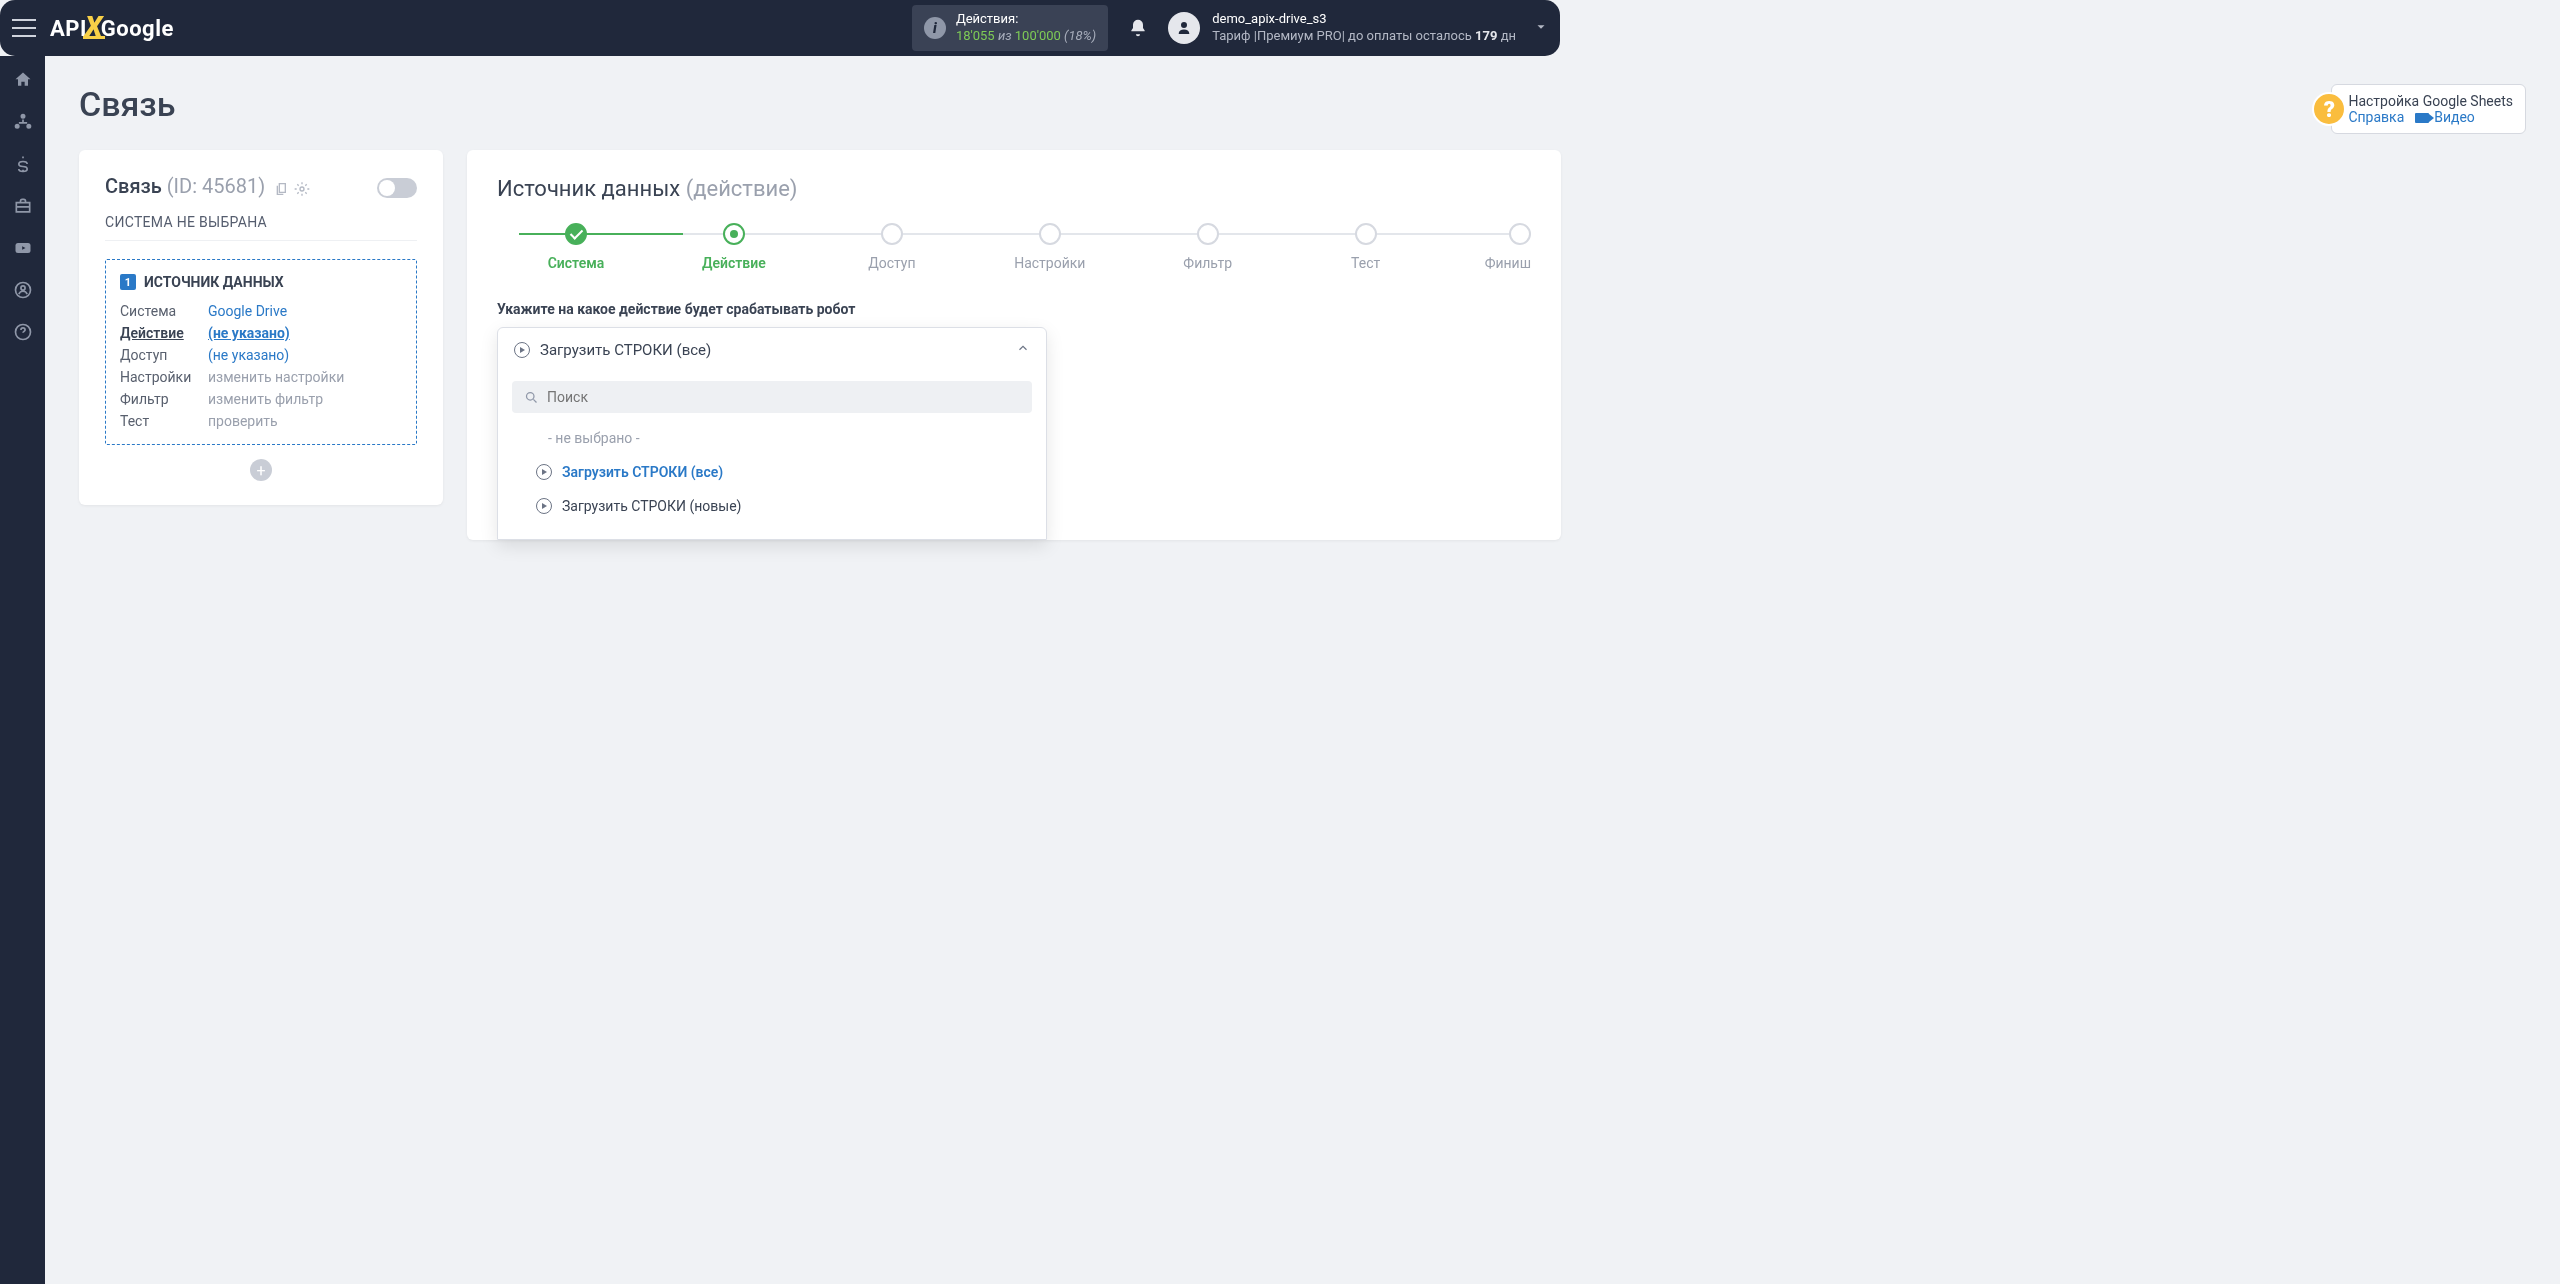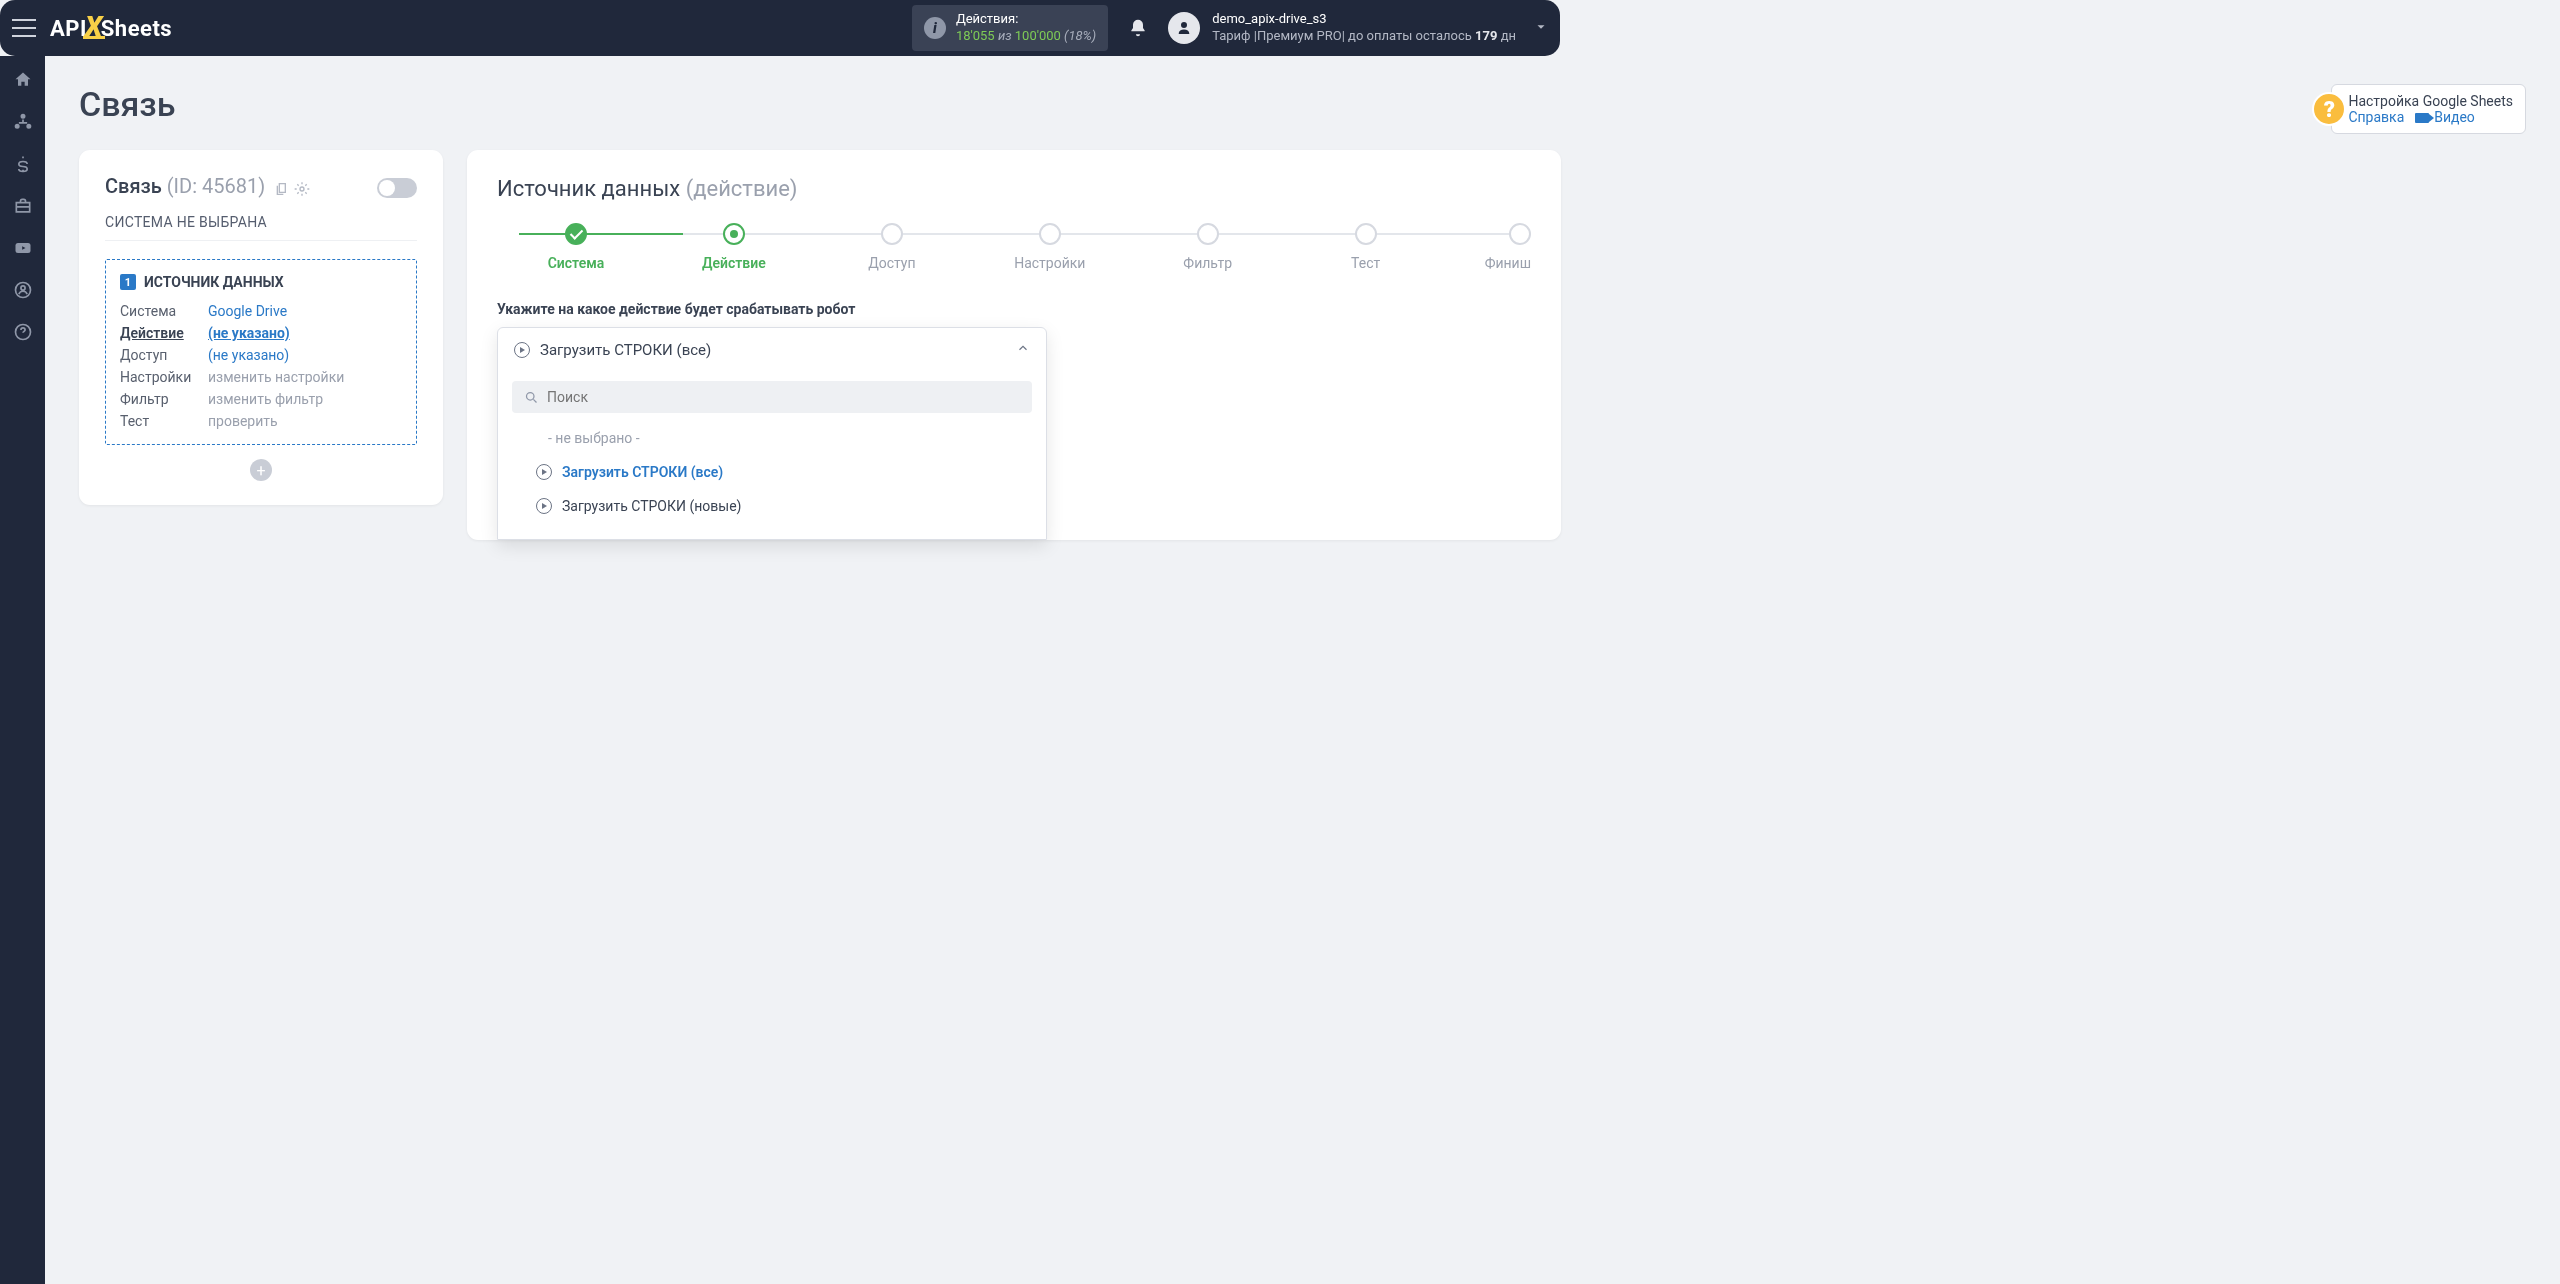--- a/index.html
+++ b/index.html
@@ -41,21 +41,21 @@
 .help-box { position: absolute; right: 34px; top: 28px; background: #fff; border: 1px solid #d6d9e0; border-radius: 6px; padding: 8px 12px 8px 16px; font-size: 14px; }
 .help-box .title { color: #3a4353; }
 .help-box .links a { color: #2a79c7; text-decoration: none; }
 .help-badge { position: absolute; left: -20px; top: 50%; transform: translateY(-50%); width: 34px; height: 34px; border-radius: 50%; background: #fabd3e; color: #fff; font-weight: 900; display: flex; align-items: center; justify-content: center; font-size: 22px; border: 2px solid #fff; }
 .video-icon { display: inline-block; width: 14px; height: 10px; background: #2a79c7; vertical-align: middle; margin-right: 2px; position: relative; border-radius: 1px; }
 .video-icon::after { content: ""; position: absolute; right: -5px; top: 1px; border-left: 5px solid #2a79c7; border-top: 4px solid transparent; border-bottom: 4px solid transparent; }
 
 .columns { display: flex; gap: 24px; margin-top: 26px; align-items: flex-start; }
 
 
-.card { background: #fff; border-radius: 11px; box-shadow: 0 1px 3px rgba(0,0,0,.06); padding: 24px 26px; }
+.card { background: #fff; border-radius: 6px; box-shadow: 0 1px 3px rgba(0,0,0,.06); padding: 24px 26px; }
 .left-card { width: 364px; }
 .connect-title { font-size: 20px; color: #3a4353; font-weight: 500; }
 .connect-title .id { color: #9aa0ad; font-weight: 400; }
 .title-icons { display: inline-flex; gap: 4px; vertical-align: middle; margin-left: 4px; }
 .title-icons svg { width: 16px; height: 16px; fill: #b4b9c4; }
 .toggle { display: inline-block; width: 40px; height: 20px; background: #c9cdd6; border-radius: 10px; position: relative; float: right; margin-top: 4px; }
 .toggle::after { content: ""; position: absolute; left: 2px; top: 2px; width: 16px; height: 16px; border-radius: 50%; background: #fff; }
 .sub-label { font-size: 14px; color: #555d6e; margin-top: 16px; border-bottom: 1px solid #eef0f3; padding-bottom: 10px; text-transform: uppercase; letter-spacing: .3px; }
 
 .dashed-box { border: 1.5px dashed #2a79c7; border-radius: 2px; padding: 14px 14px 12px; margin-top: 18px; }
@@ -115,21 +115,21 @@
 
 <div class="header">
   <div class="hamburger">
       <span></span>
       <span></span>
       <span></span>
     </div>
   <div class="logo">
     <span>API</span>
       <span class="x">X</span>
-      <span>Sheets</span>
+      <span>Google</span>
   </div>
   <div class="header-spacer"></div>
   <div class="actions-block">
     <div class="info-circle">i</div>
     <div class="actions-text">
       <div>Действия:</div>
       <div class="line2">
         <span class="green">18'055</span><span class="grey"> из </span><span class="green">100'000</span><span class="grey"> (18%)</span>
       </div>
     </div>

